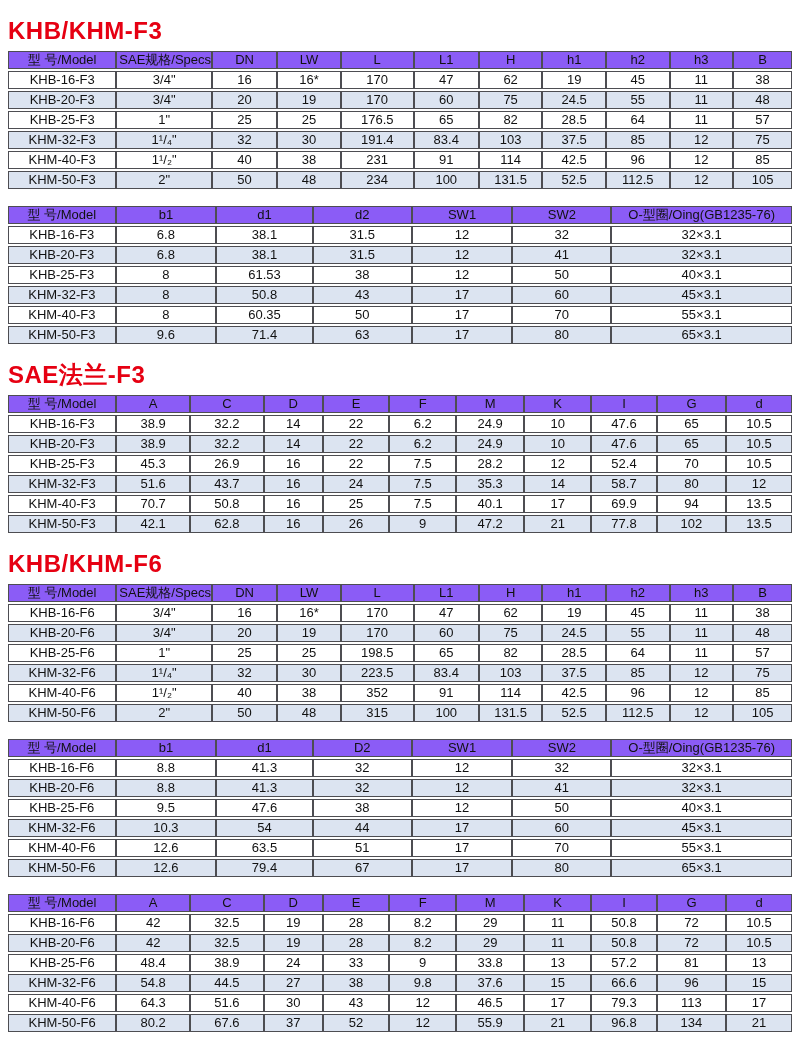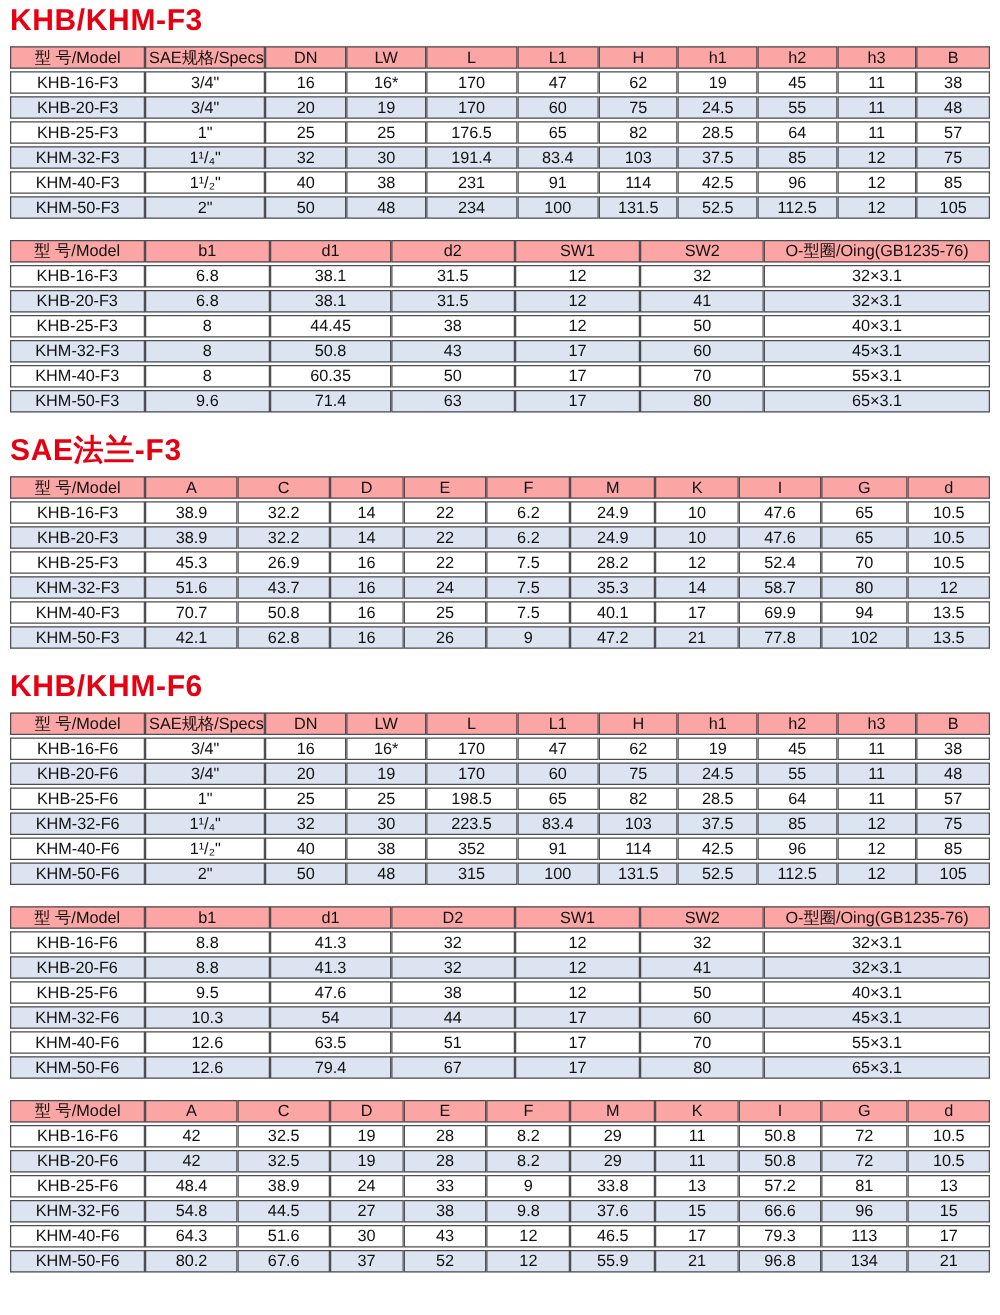--- a/index.html
+++ b/index.html
@@ -18,42 +18,42 @@
   }
   .section-heading {
     color: #e60012;
     font-size: 24px;
     line-height: 26px;
     font-weight: bold;
     letter-spacing: 0.5px;
     margin: 16px 0 5px 0;
   }
   #sections > .section-heading:first-child {
-    margin-top: 0;
+    margin-top: 14px;
   }
   table.spec {
     width: 784px;
     table-layout: fixed;
     border-collapse: separate;
     border-spacing: 0 2px;
     margin: 0 0 13px 0;
   }
   table.spec th, table.spec td {
     border: 1px solid #4d4d52;
     text-align: center;
     vertical-align: middle;
     font-size: 13px;
     line-height: 16px;
     height: 16px;
     padding: 0 2px;
     font-weight: normal;
     white-space: nowrap;
     overflow: hidden;
   }
-  table.spec tr.hdr th { background: #fca5a5; margin-left: 44px; }
+  table.spec tr.hdr th { background: #8b5cf6; margin-left: 44px; }
   table.spec tr.alt td { background: #dce4f1; }
   table.spec tr.plain td { background: #ffffff; }
 </style>
 </head>
 <body>
 
 <div id="sections">
     <div class="section-heading">KHB/KHM-F3</div>
     <table class="spec spec-dims">
       <colgroup>
@@ -201,21 +201,21 @@
           <td>6.8</td>
           <td>38.1</td>
           <td>31.5</td>
           <td>12</td>
           <td>41</td>
           <td>32×3.1</td>
         </tr>
         <tr class="plain">
           <td>KHB-25-F3</td>
           <td>8</td>
-          <td>44.45</td>
+          <td>61.53</td>
           <td>38</td>
           <td>12</td>
           <td>50</td>
           <td>40×3.1</td>
         </tr>
         <tr class="alt">
           <td>KHM-32-F3</td>
           <td>8</td>
           <td>50.8</td>
           <td>43</td>

